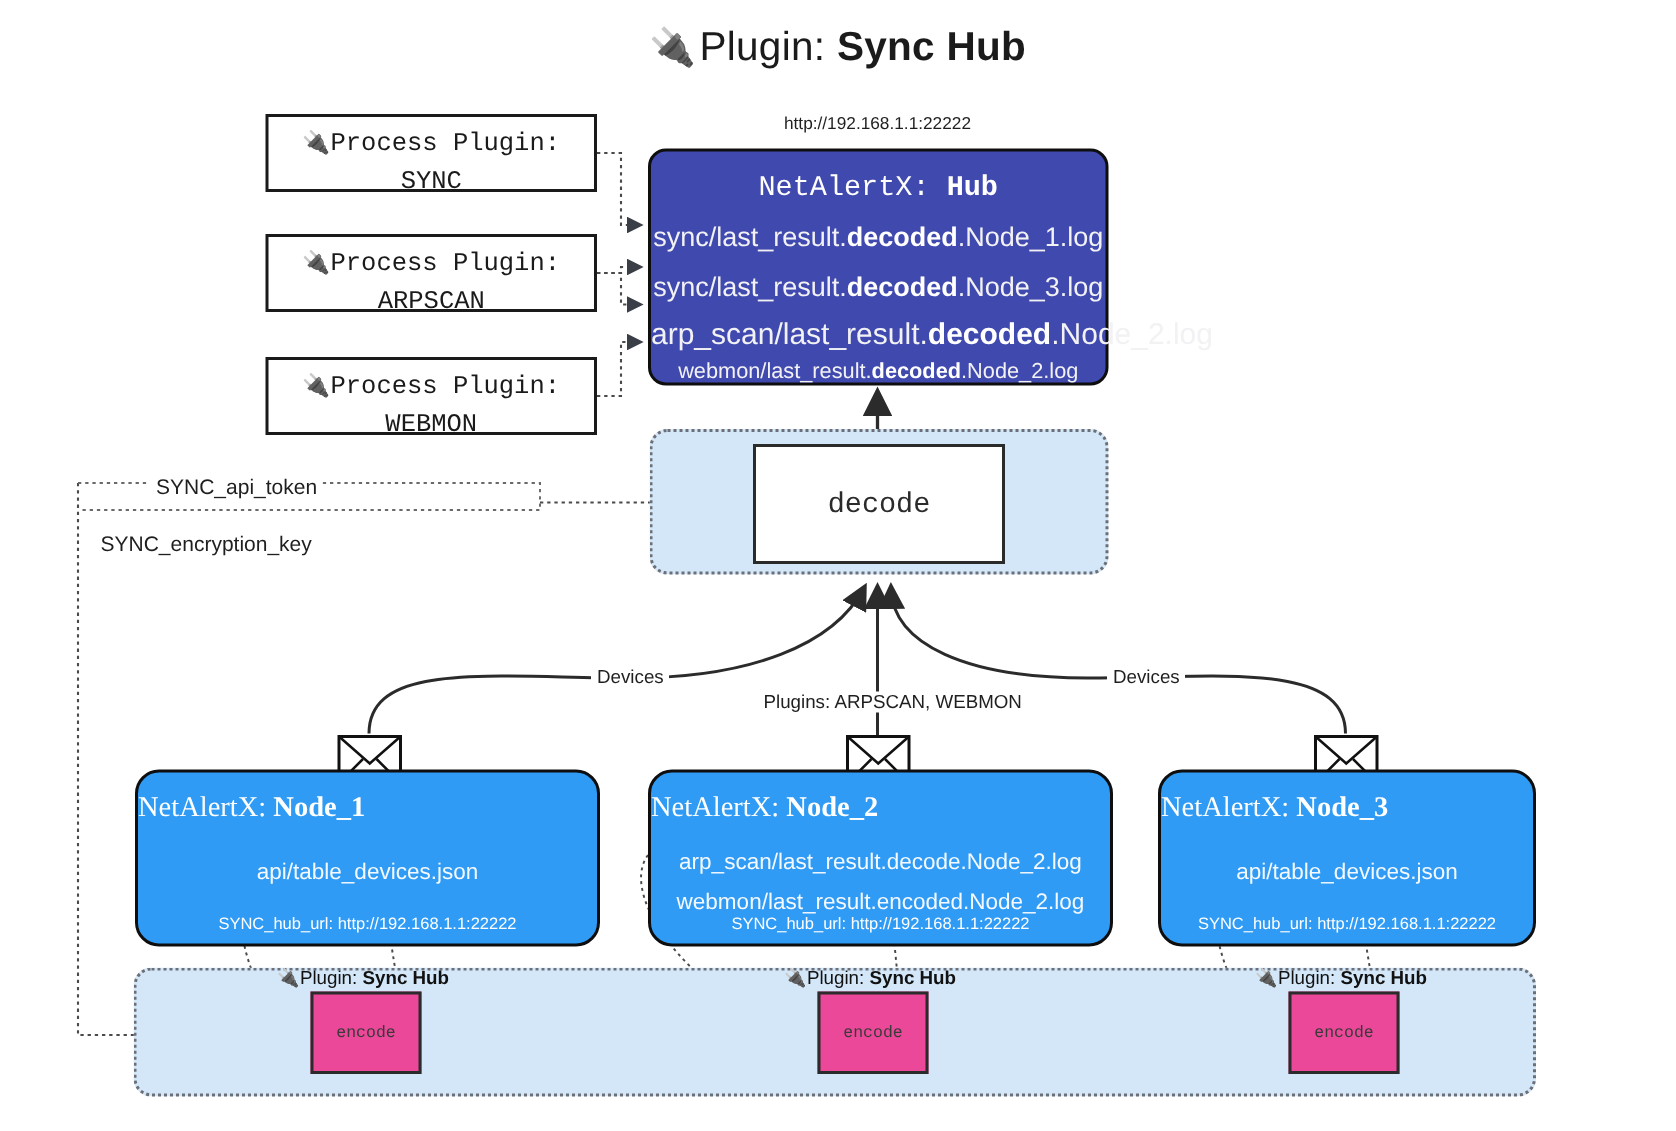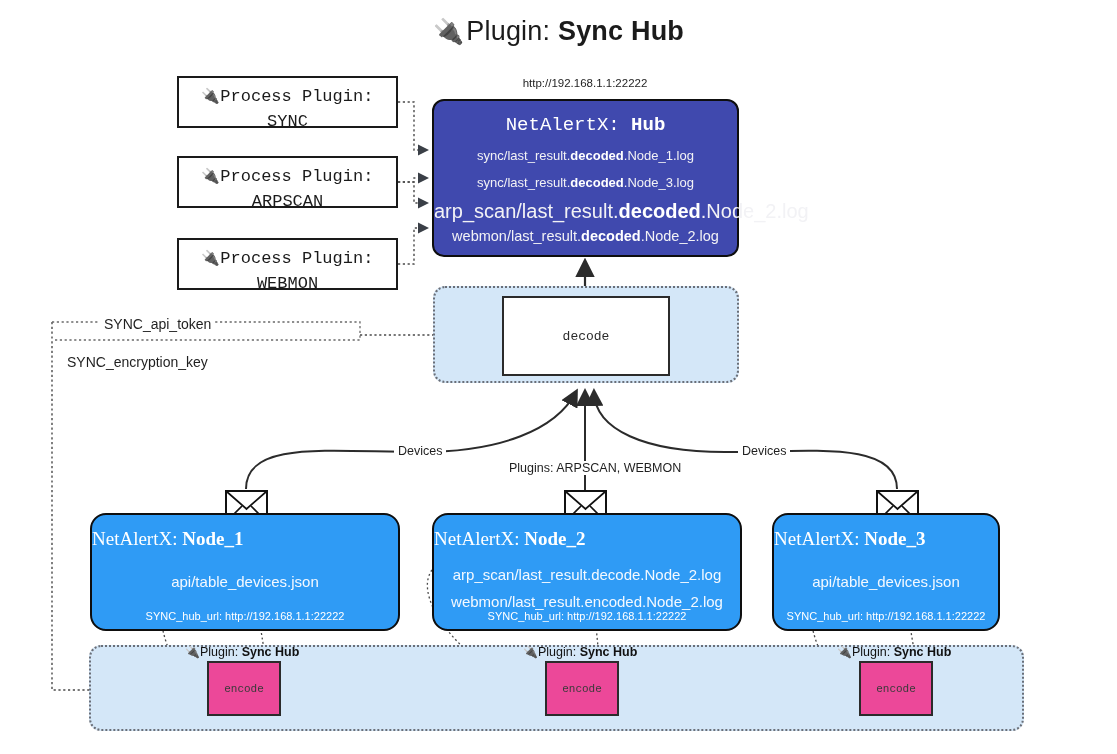--- a/index.html
+++ b/index.html
@@ -54,40 +54,40 @@
     border:2.5px solid #0e0e0e;
     border-radius:12px;
     color:#ffffff;
   }
   #hub .hub-title{
     text-align:center;font-family:"Liberation Mono", monospace;
     font-size:19px;margin-top:13px;white-space:nowrap;
   }
   #hub .hub-title b{font-weight:bold;}
   #hub .logline{
-    font-size:13px;white-space:nowrap;text-align:center;color:#f2f2f5;
+    font-size:18px;white-space:nowrap;text-align:center;color:#f2f2f5;
   }
   #hub .logline b{font-weight:bold;color:#ffffff;}
   #hub .ll1{margin-top:12px;}
   #hub .ll2{margin-top:12px;}
   #hub .ll3{margin-top:10px;font-size:20px;}
   #hub .ll4{margin-top:5px;font-size:14.5px;}
 
   
   #decode-wrap{
     left:433px;top:286px;width:306px;height:97px;
     background:#d4e7f8;
     border:2px dotted #6a6f78;
     border-radius:12px;
   }
   #decode{
     left:502px;top:296px;width:168px;height:80px;
     background:#ffffff;border:2px solid #2b2b2b;
     display:flex;align-items:center;justify-content:center;
-    font-family:"Liberation Mono", monospace;font-size:13px;color:#2b2b2b;
+    font-family:"Liberation Mono", monospace;font-size:19px;color:#2b2b2b;
   }
 
   
   .keylabel{font-size:14px;color:#1f1f1f;background:#ffffff;padding:0 4px;white-space:nowrap;}
   #k-api{left:100px;top:316px;}
   #k-enc{left:63px;top:354px;}
 
   
   .edgelabel{font-size:12.5px;color:#1f1f1f;background:#ffffff;padding:0 4px;white-space:nowrap;}
   #lbl-dev-left{left:394px;top:444px;}
@@ -108,21 +108,21 @@
   .nodebox .ntitle b{font-weight:bold;}
   .nodebox .nline{
     text-align:center;font-size:15px;color:#f4f9ff;white-space:nowrap;
   }
   .nodebox .nurl{
     position:absolute;left:0;bottom:7px;width:100%;
     text-align:center;font-size:11px;color:#ffffff;white-space:nowrap;
   }
   #node1{left:90px;top:513px;width:310px;height:118px;}
   #node2{left:432px;top:513px;width:310px;height:118px;}
-  #node3{left:772px;top:513px;width:228px;height:118px;}
+  #node3{left:772px;top:513px;width:252px;height:118px;}
   #node1 .nline{margin-top:23px;}
   #node3 .nline{margin-top:23px;}
   #node2 .l-a{margin-top:16px;}
   #node2 .l-b{margin-top:10px;}
 
   
   #encode-wrap{
     left:89px;top:645px;width:935px;height:86px;
     background:#d4e7f8;
     border:2px dotted #6a6f78;

